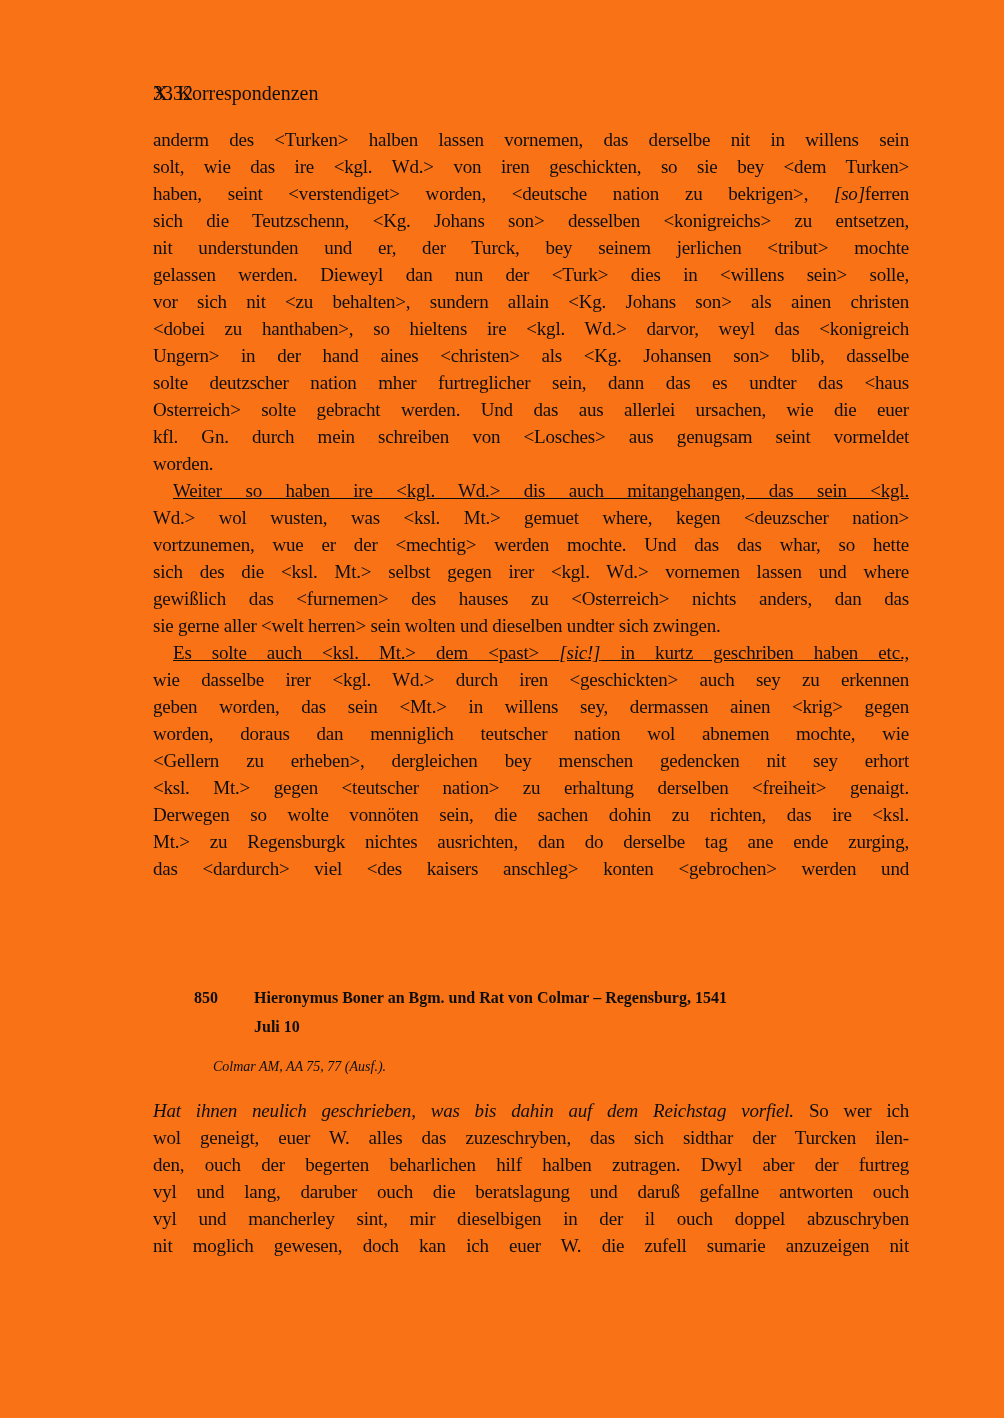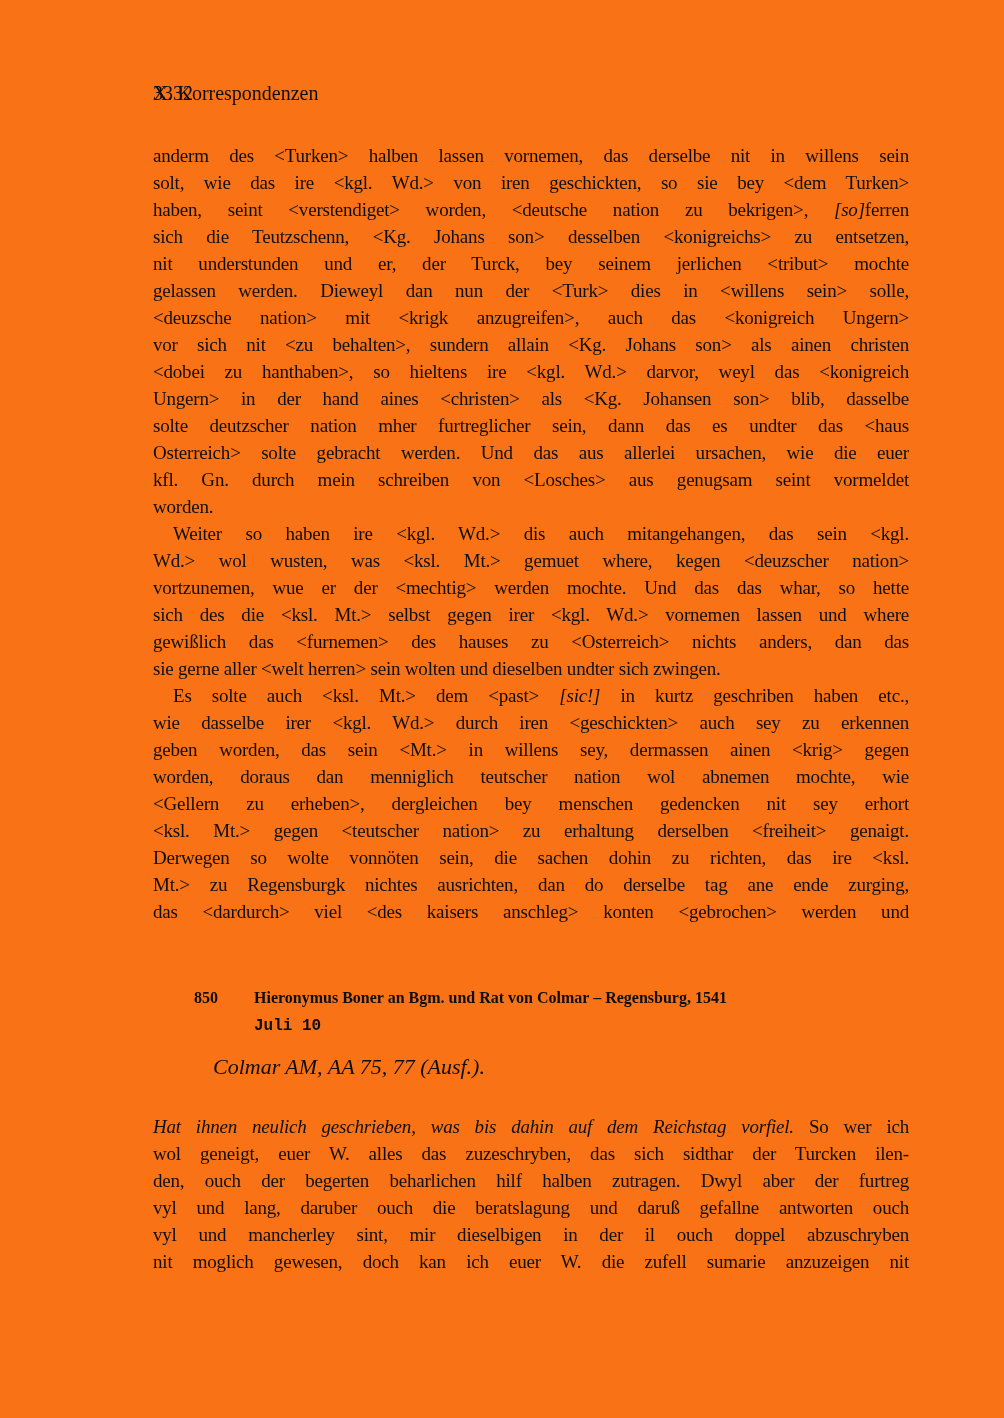--- a/index.html
+++ b/index.html
@@ -15,61 +15,60 @@
 
   .running-header {
     position: absolute; left: 153px; top: 81px; width: 756px;
     font-size: 20px; line-height: 24px;
   }
   .page-number { position: absolute; left: 0; top: 0; }
   .running-head { position: absolute; left: 0; top: 0; width: 100%; }
 
   .textblock {
     position: absolute; left: 153px; width: 756px;
-    font-size: 19px; line-height: 27px; letter-spacing: -0.2px; margin-top: 16px;
+    font-size: 19px; line-height: 27px; letter-spacing: -0.2px;
   }
   #letter-body { top: 126px; }
   #entry-body { top: 1097px; }
 
   .line { text-align: justify; text-align-last: justify; white-space: normal; }
   .line.last { text-align-last: left; }
-  .para.indent .line:first-child { text-indent: 20px; }
+  .para.indent .line:first-child { text-indent: 20px; text-decoration: underline; }
   .it { font-style: italic; }
 
   .entry-heading {
     position: absolute; left: 171px; top: 983px; width: 756px;
     display: flex; font-weight: bold; font-size: 16px; line-height: 29px; margin-left: 23px;
   }
   .entry-number { width: 60px; flex: none; }
   .entry-title { flex: 1; }
 
   .source-line {
     position: absolute; left: 213px; top: 1054px;
-    font-style: italic; font-size: 22px; line-height: 26px;
+    font-style: italic; font-size: 14px; line-height: 26px;
   }
 </style>
 </head>
 <body>
 
 <div class="page">
 
   <div class="running-header">
     <span class="page-number">3332</span>
     <span class="running-head">X. Korrespondenzen</span>
   </div>
 
   <div class="textblock" id="letter-body">
       <div class="para">
         <div class="line"><span>anderm des &lt;Turken&gt; halben lassen vornemen, das derselbe nit in willens sein</span></div>
         <div class="line"><span>solt, wie das ire &lt;kgl. Wd.&gt; von iren geschickten, so sie bey &lt;dem Turken&gt;</span></div>
         <div class="line"><span>haben, seint &lt;verstendiget&gt; worden, &lt;deutsche nation zu bekrigen&gt;, </span><span class="it">[so]</span><span>ferren</span></div>
         <div class="line"><span>sich die Teutzschenn, &lt;Kg. Johans son&gt; desselben &lt;konigreichs&gt; zu entsetzen,</span></div>
         <div class="line"><span>nit understunden und er, der Turck, bey seinem jerlichen &lt;tribut&gt; mochte</span></div>
         <div class="line"><span>gelassen werden. Dieweyl dan nun der &lt;Turk&gt; dies in &lt;willens sein&gt; solle,</span></div>
-        <div class="line"><span>&lt;deuzsche nation&gt; mit &lt;krigk anzugreifen&gt;, auch das &lt;konigreich Ungern&gt;</span></div>
         <div class="line"><span>vor sich nit &lt;zu behalten&gt;, sundern allain &lt;Kg. Johans son&gt; als ainen christen</span></div>
         <div class="line"><span>&lt;dobei zu hanthaben&gt;, so hieltens ire &lt;kgl. Wd.&gt; darvor, weyl das &lt;konigreich</span></div>
         <div class="line"><span>Ungern&gt; in der hand aines &lt;christen&gt; als &lt;Kg. Johansen son&gt; blib, dasselbe</span></div>
         <div class="line"><span>solte deutzscher nation mher furtreglicher sein, dann das es undter das &lt;haus</span></div>
         <div class="line"><span>Osterreich&gt; solte gebracht werden. Und das aus allerlei ursachen, wie die euer</span></div>
         <div class="line"><span>kfl. Gn. durch mein schreiben von &lt;Losches&gt; aus genugsam seint vormeldet</span></div>
         <div class="line last"><span>worden.</span></div>
       </div>
       <div class="para indent">
         <div class="line"><span>Weiter so haben ire &lt;kgl. Wd.&gt; dis auch mitangehangen, das sein &lt;kgl.</span></div>
@@ -89,21 +88,21 @@
         <div class="line"><span>Derwegen so wolte vonnöten sein, die sachen dohin zu richten, das ire &lt;ksl.</span></div>
         <div class="line"><span>Mt.&gt; zu Regensburgk nichtes ausrichten, dan do derselbe tag ane ende zurging,</span></div>
         <div class="line"><span>das &lt;dardurch&gt; viel &lt;des kaisers anschleg&gt; konten &lt;gebrochen&gt; werden und</span></div>
       </div>
     </div>
 
   <div class="entry-heading">
     <span class="entry-number">850</span>
     <span class="entry-title">
       <span style="display:block;">Hieronymus Boner an Bgm. und Rat von Colmar – Regensburg, 1541</span>
-      <span style="display:block;font-family:Liberation Mono, monospace;">Juli 10</span>
+      <span style="display:block;">Juli 10</span>
     </span>
   </div>
 
   <div class="source-line">Colmar AM, AA 75, 77 (Ausf.).</div>
 
   <div class="textblock" id="entry-body">
       <div class="para">
         <div class="line"><span class="it">Hat ihnen neulich geschrieben, was bis dahin auf dem Reichstag vorfiel.</span><span> So wer ich</span></div>
         <div class="line"><span>wol geneigt, euer W. alles das zuzeschryben, das sich sidthar der Turcken ilen-</span></div>
         <div class="line"><span>den, ouch der begerten beharlichen hilf halben zutragen. Dwyl aber der furtreg</span></div>

